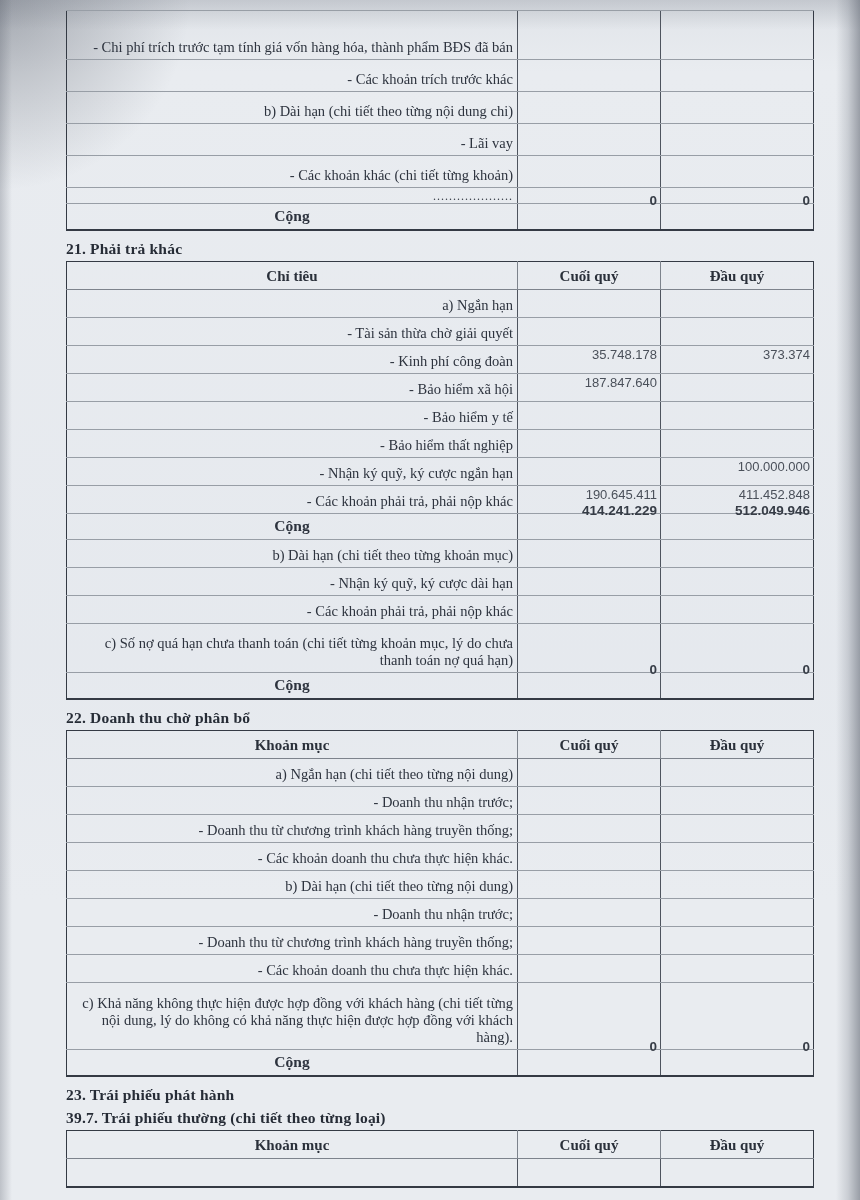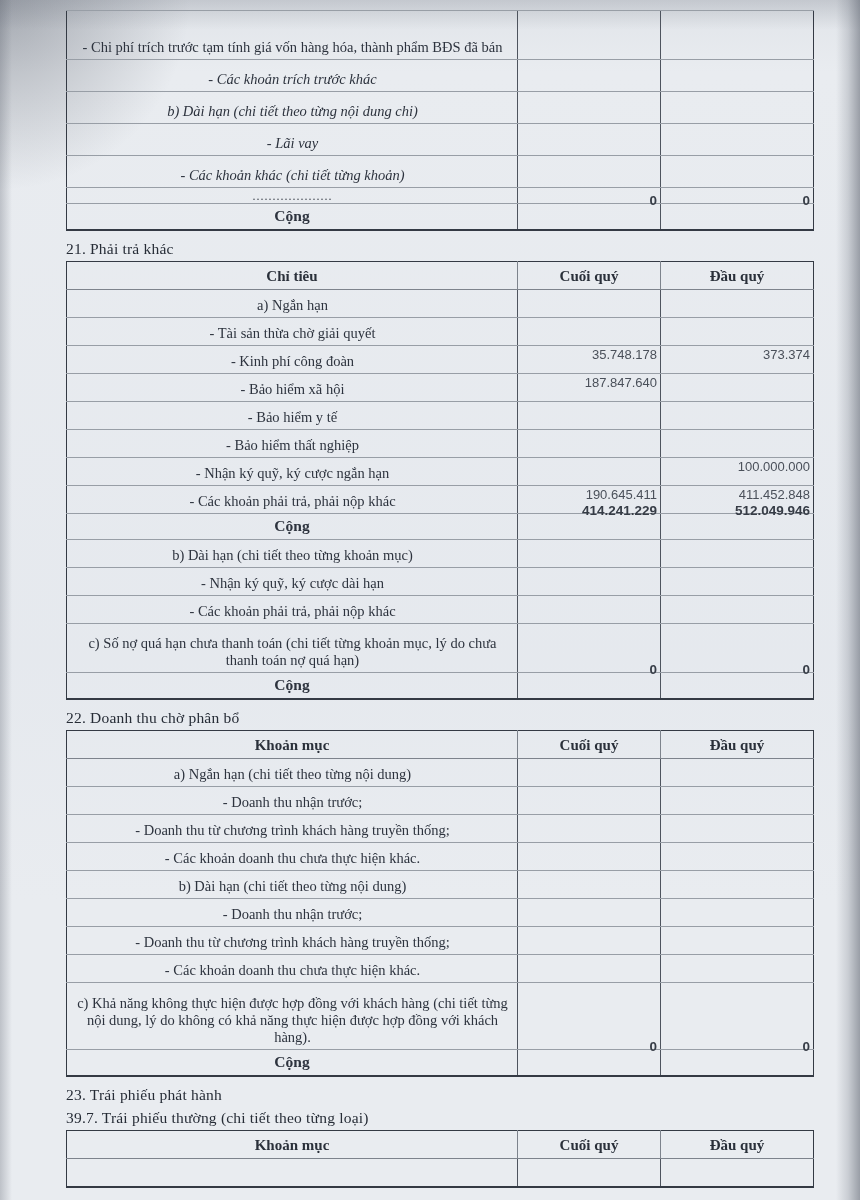--- a/index.html
+++ b/index.html
@@ -11,21 +11,21 @@
       linear-gradient(to right, rgba(90,96,108,0.30) 0px, rgba(90,96,108,0) 12px),
       linear-gradient(to bottom, rgba(95,101,113,0.22) 0px, rgba(95,101,113,0) 30px),
       radial-gradient(circle at 0px 0px, rgba(70,76,88,0.40), rgba(70,76,88,0) 190px),
       linear-gradient(to bottom, rgba(208,213,220,0.35) 0%, rgba(233,236,240,0) 6%, rgba(226,230,236,0.5) 55%, rgba(233,236,240,0) 75%);
     font-family:"Liberation Serif", serif;
     color:#2d333e;
   }
   .page{position:relative;width:860px;height:1200px;}
 
   .sec-h{
-    font-weight:normal;font-size:15.5px;line-height:17px;color:#262c36;
+    font-weight:bold;font-size:15.5px;line-height:17px;color:#262c36;
     margin:9px 0 4px 66px;letter-spacing:0.2px;
   }
   .sub-h{margin-top:6px;}
 
   table.fin{
     border-collapse:collapse;table-layout:fixed;
     width:747px;margin-left:66px;
     border:1.5px solid #343a44;
     border-bottom:2.2px solid #343a44;
   }
@@ -37,33 +37,33 @@
     font-weight:bold;font-size:15px;text-align:center;vertical-align:middle;
     height:25px;color:#2a303a;padding:2px 0 0 0;
   }
   th:first-child{border-left:none;} th:last-child{border-right:none;}
 
   td{
     border-top:1px solid #989ea6;border-bottom:1px solid #989ea6;
     height:23px;overflow:visible;
   }
   td.lbl{
-    vertical-align:bottom;text-align:center;
+    vertical-align:bottom;text-align:right;
     padding:1px 4px 3px 5px;font-size:14.5px;line-height:17px;color:#2d333e;
   }
   td.num{
     vertical-align:top;text-align:right;padding:0 3px 0 0;
     border-left:1px solid #4e545e;
     font-family:"Liberation Sans", sans-serif;font-size:13px;color:#4a505a;
   }
   .numv{display:inline-block;position:relative;top:1px;line-height:14px;}
 
   tr.row-tall2 td{height:44px;}
   tr.row-tall3 td{height:62px;}
-  .t-top tr.row-item td{height:27px;font-style:italic;}
+  .t-top tr.row-item td{height:27px;}
   tr.row-dots td{height:12px;}
   tr.row-dots td.lbl{vertical-align:middle;font-size:12px;line-height:12px;letter-spacing:1px;padding-bottom:1px;color:#3c424c;}
 
   tr.row-total td{border-top:1.8px solid #343a44;height:22px;}
   tr.row-total td.lbl{text-align:center;vertical-align:middle;font-weight:bold;font-size:15.5px;padding:0 0 3px 0;}
   tr.row-total .numv{top:-11px;font-weight:bold;font-size:13.5px;color:#363c46;}
 </style>
 </head>
 <body>
 

